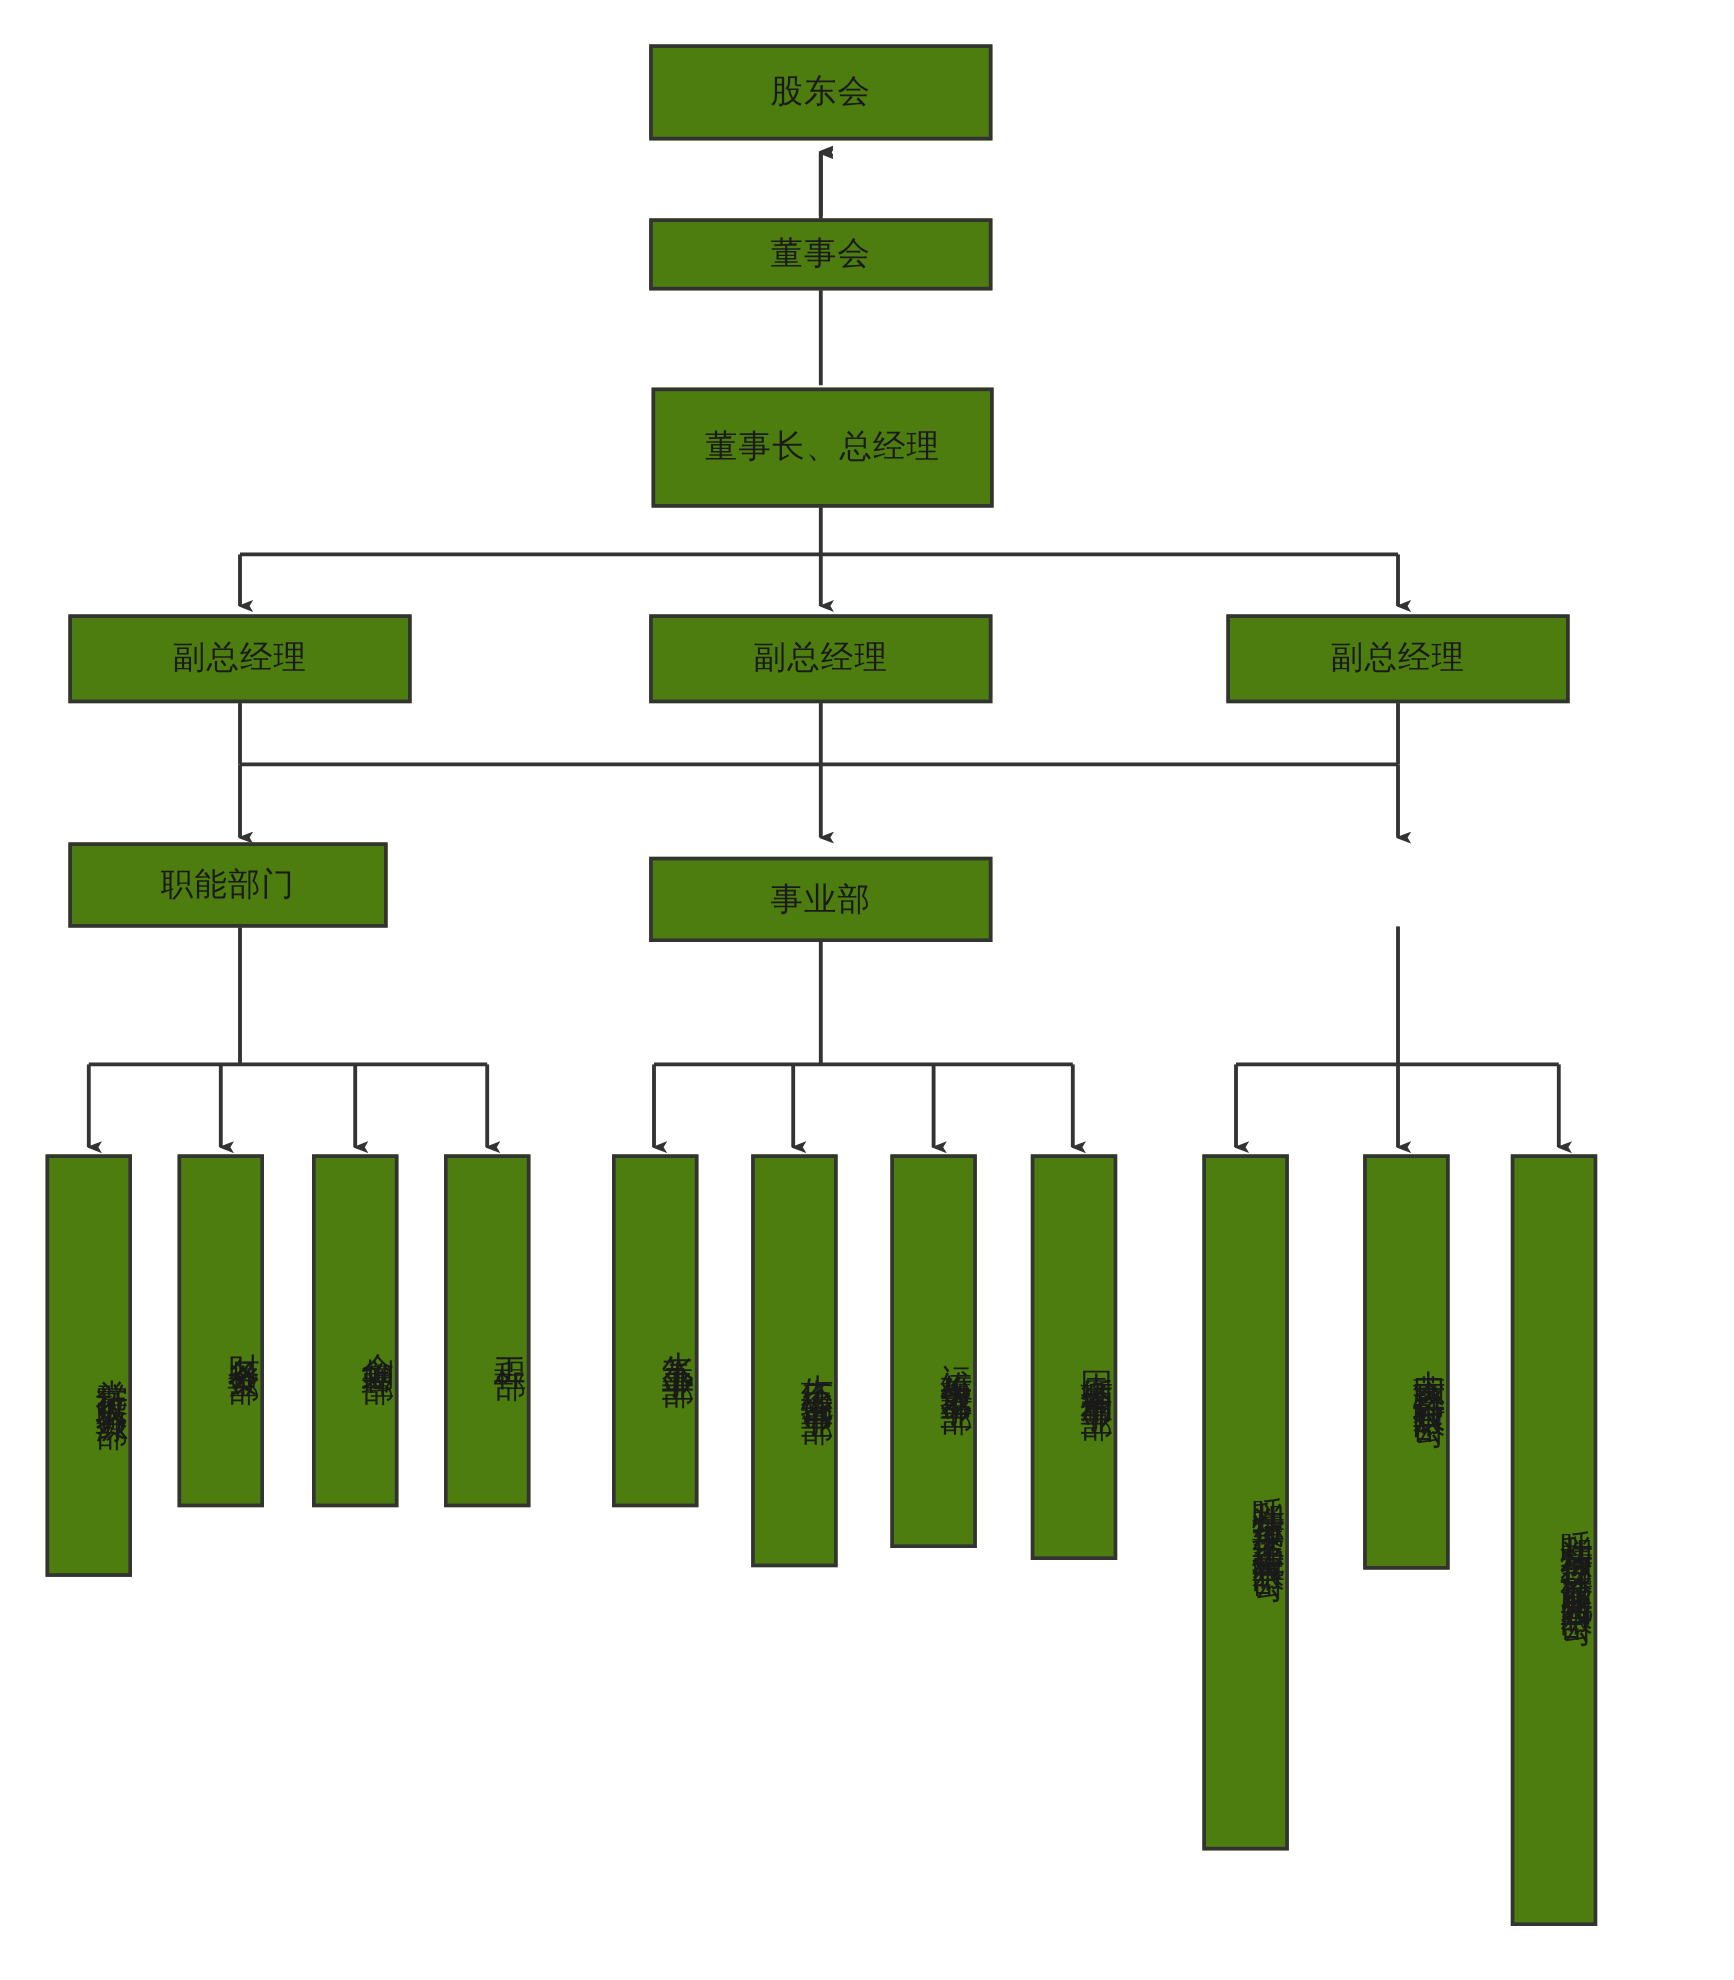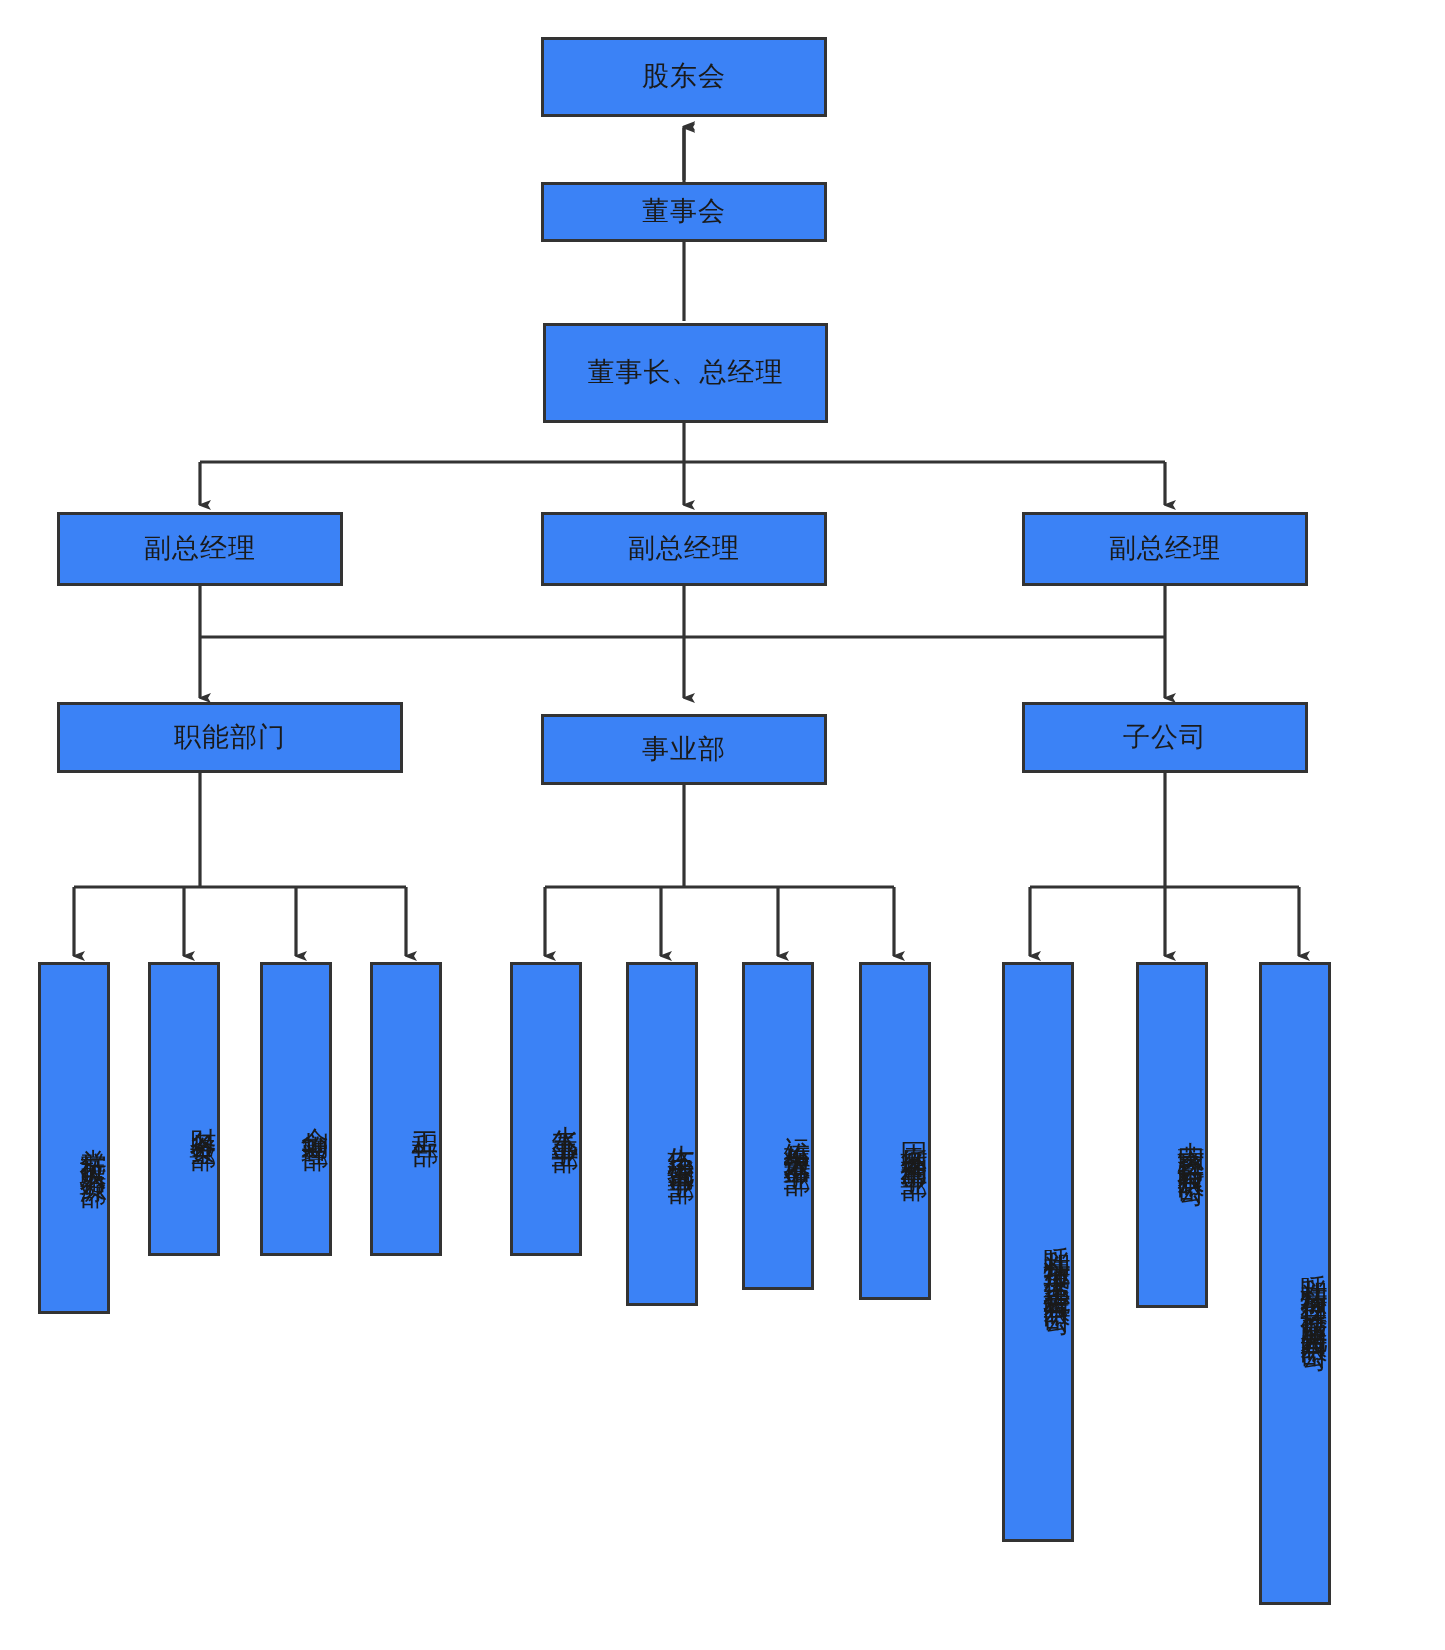--- a/index.html
+++ b/index.html
@@ -24,21 +24,21 @@
     left: 0;
     top: 0;
     width: 1445px;
     height: 1650px;
     pointer-events: none;
   }
   .node {
     position: absolute;
     box-sizing: border-box;
     border: 3px solid #333333;
-    background: #3b82f6;
+    background: #4d7c0f;
     display: flex;
     align-items: center;
     justify-content: center;
     color: #1a1a1a;
   }
   .node.horiz {
     font-size: 27px;
     letter-spacing: 1px;
   }
   .node.vert {
@@ -135,28 +135,25 @@
   <div class="node horiz" style="left:57px; top:512px; width:286px; height:74px;">
     <span class="lbl">副总经理</span>
   </div>
   <div class="node horiz" style="left:541px; top:512px; width:286px; height:74px;">
     <span class="lbl">副总经理</span>
   </div>
   <div class="node horiz" style="left:1022px; top:512px; width:286px; height:74px;">
     <span class="lbl">副总经理</span>
   </div>
 
-  <div class="node horiz" style="left:57px; top:702px; width:346px; height:71px;">
+  <div class="node horiz" style="left:57px; top:702px; width:266px; height:71px;">
     <span class="lbl">职能部门</span>
   </div>
   <div class="node horiz" style="left:541px; top:702px; width:286px; height:71px;margin-top:12px;">
     <span class="lbl">事业部</span>
-  </div>
-  <div class="node horiz" style="left:1022px; top:702px; width:286px; height:71px;">
-    <span class="lbl">子公司</span>
   </div>
 
   <div class="node vert" style="left:38px; top:962px; width:72px; height:352px;">
     <span class="lbl">党群行政人力资源部</span>
   </div>
   <div class="node vert" style="left:148px; top:962px; width:72px; height:294px;">
     <span class="lbl">财务资金部</span>
   </div>
   <div class="node vert" style="left:260px; top:962px; width:72px; height:294px;">
     <span class="lbl">企划管理部</span>

